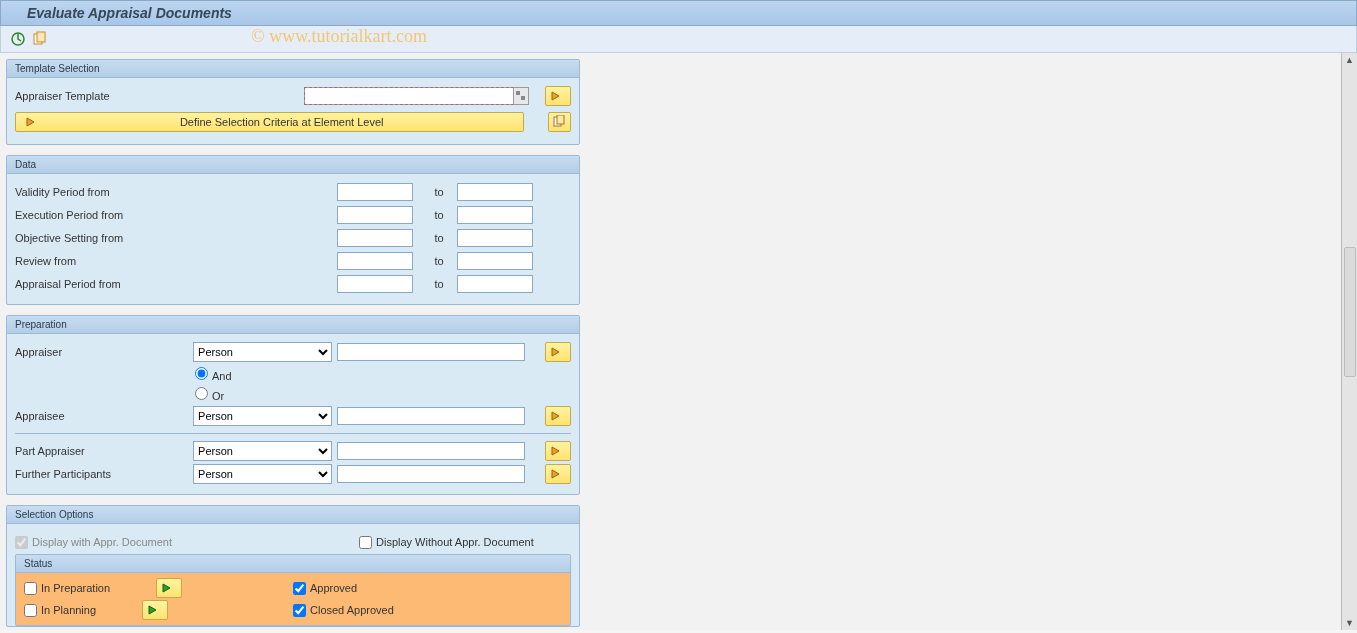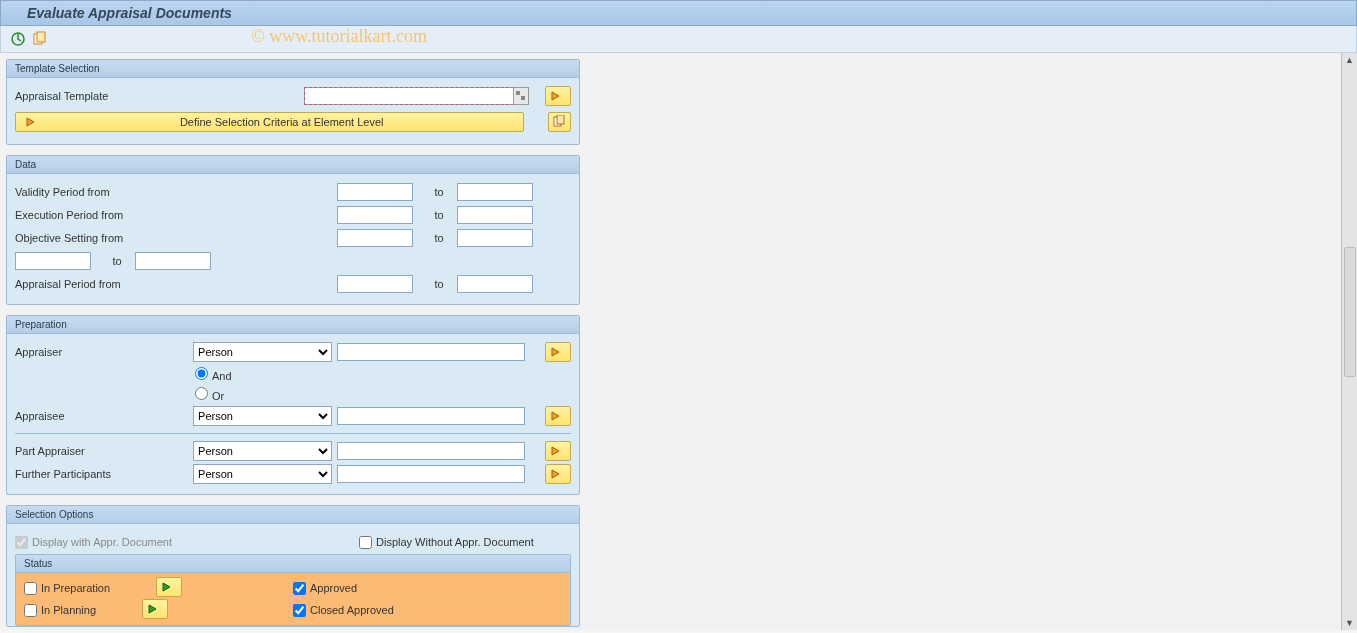--- a/index.html
+++ b/index.html
@@ -159,21 +159,21 @@
     .chkrow { display:flex;align-items:center;height:22px;gap:4px; }
     .chk-muted { color:#888; }
 
     
     .sub-group {
       border:1px solid #9cb9d6;border-radius:2px;background:#fdba74;
     }
     .sub-group > .group-header { }
     .status-grid { display:grid;grid-template-columns:1fr 1fr;padding:4px 8px; }
     .status-grid .chkrow { }
-    .status-left { display:flex;align-items:flex-start;gap:6px; }
+    .status-left { display:flex;align-items:center;gap:6px; }
     .status-left .yellow-btn { height:20px;width:26px;margin-left:40px; }
 
     .icon-exec svg, .icon-variant svg { display:block; }
 
   </style>
 </head>
 <body>
 
 <div class="title-bar">
   <span>Evaluate Appraisal Documents</span>
@@ -195,21 +195,21 @@
   <div class="watermark">© www.tutorialkart.com</div>
 </div>
 
 <div class="main-area">
 <div class="content">
 
   <div class="group">
     <div class="group-header">Template Selection</div>
     <div class="group-body">
       <div class="row">
-        <span class="lbl" style="width:290px">Appraisal Template</span>
+        <span class="lbl" style="width:290px">Appraiser Template</span>
         <input class="txt tmpl-input" style="">
         <span class="f4-btn">
           <svg width="10" height="10" viewBox="0 0 10 10">
                 <rect x="0" y="0" width="4" height="4" fill="#888"></rect>
                 <rect x="5" y="5" width="4" height="4" fill="#888"></rect>
               </svg>
         </span>
         <span style="width:16px"></span>
         <span class="yellow-btn sq">
           <svg width="14" height="10" viewBox="0 0 14 10">
@@ -252,20 +252,21 @@
         <span class="lbl-sm" style="width:44px;text-align:center">to</span>
         <input class="txt txt-70" style="">
       </div>
       <div class="row">
         <span class="lbl" style="width:322px">Objective Setting from</span>
         <input class="txt txt-70" style="">
         <span class="lbl-sm" style="width:44px;text-align:center">to</span>
         <input class="txt txt-70" style="">
       </div>
       <div class="row">
+        <span class="lbl" style="width:322px">Review from</span>
         <input class="txt txt-70" style="">
         <span class="lbl-sm" style="width:44px;text-align:center">to</span>
         <input class="txt txt-70" style="">
       </div>
       <div class="row">
         <span class="lbl" style="width:322px">Appraisal Period from</span>
         <input class="txt txt-70" style="">
         <span class="lbl-sm" style="width:44px;text-align:center">to</span>
         <input class="txt txt-70" style="">
       </div>

